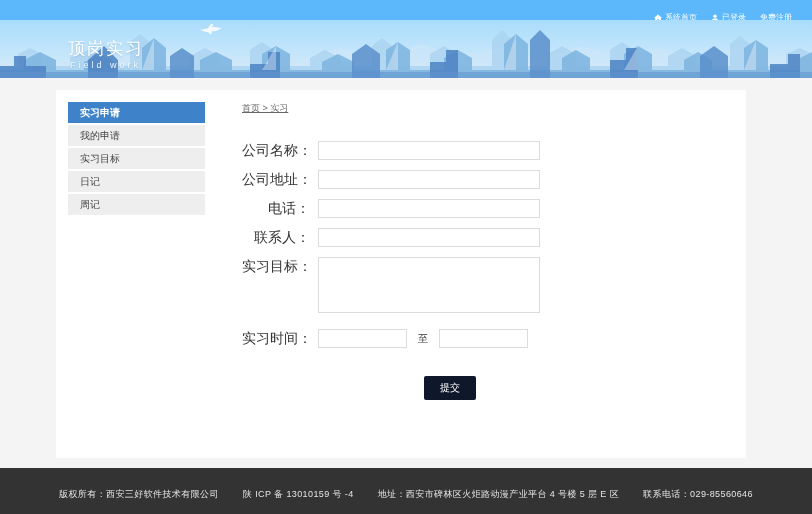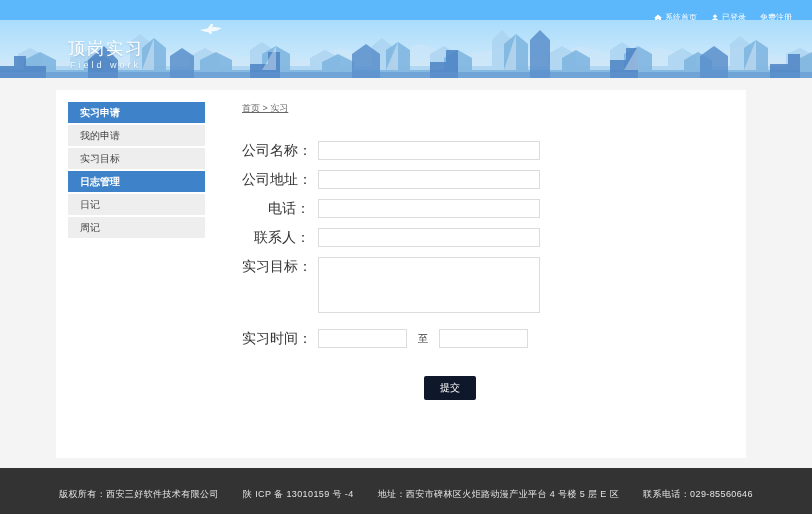--- a/index.html
+++ b/index.html
@@ -257,23 +257,20 @@
   <div id="sidebar">
     <div class="side-item active">
       <span>实习申请</span>
     </div>
     <div class="side-item">
       <span>我的申请</span>
     </div>
     <div class="side-item">
       <span>实习目标</span>
     </div>
-    <div class="side-item active">
-      <span>日志管理</span>
-    </div>
     <div class="side-item">
       <span>日记</span>
     </div>
     <div class="side-item">
       <span>周记</span>
     </div>
   </div>
 
   <div id="content">
 

